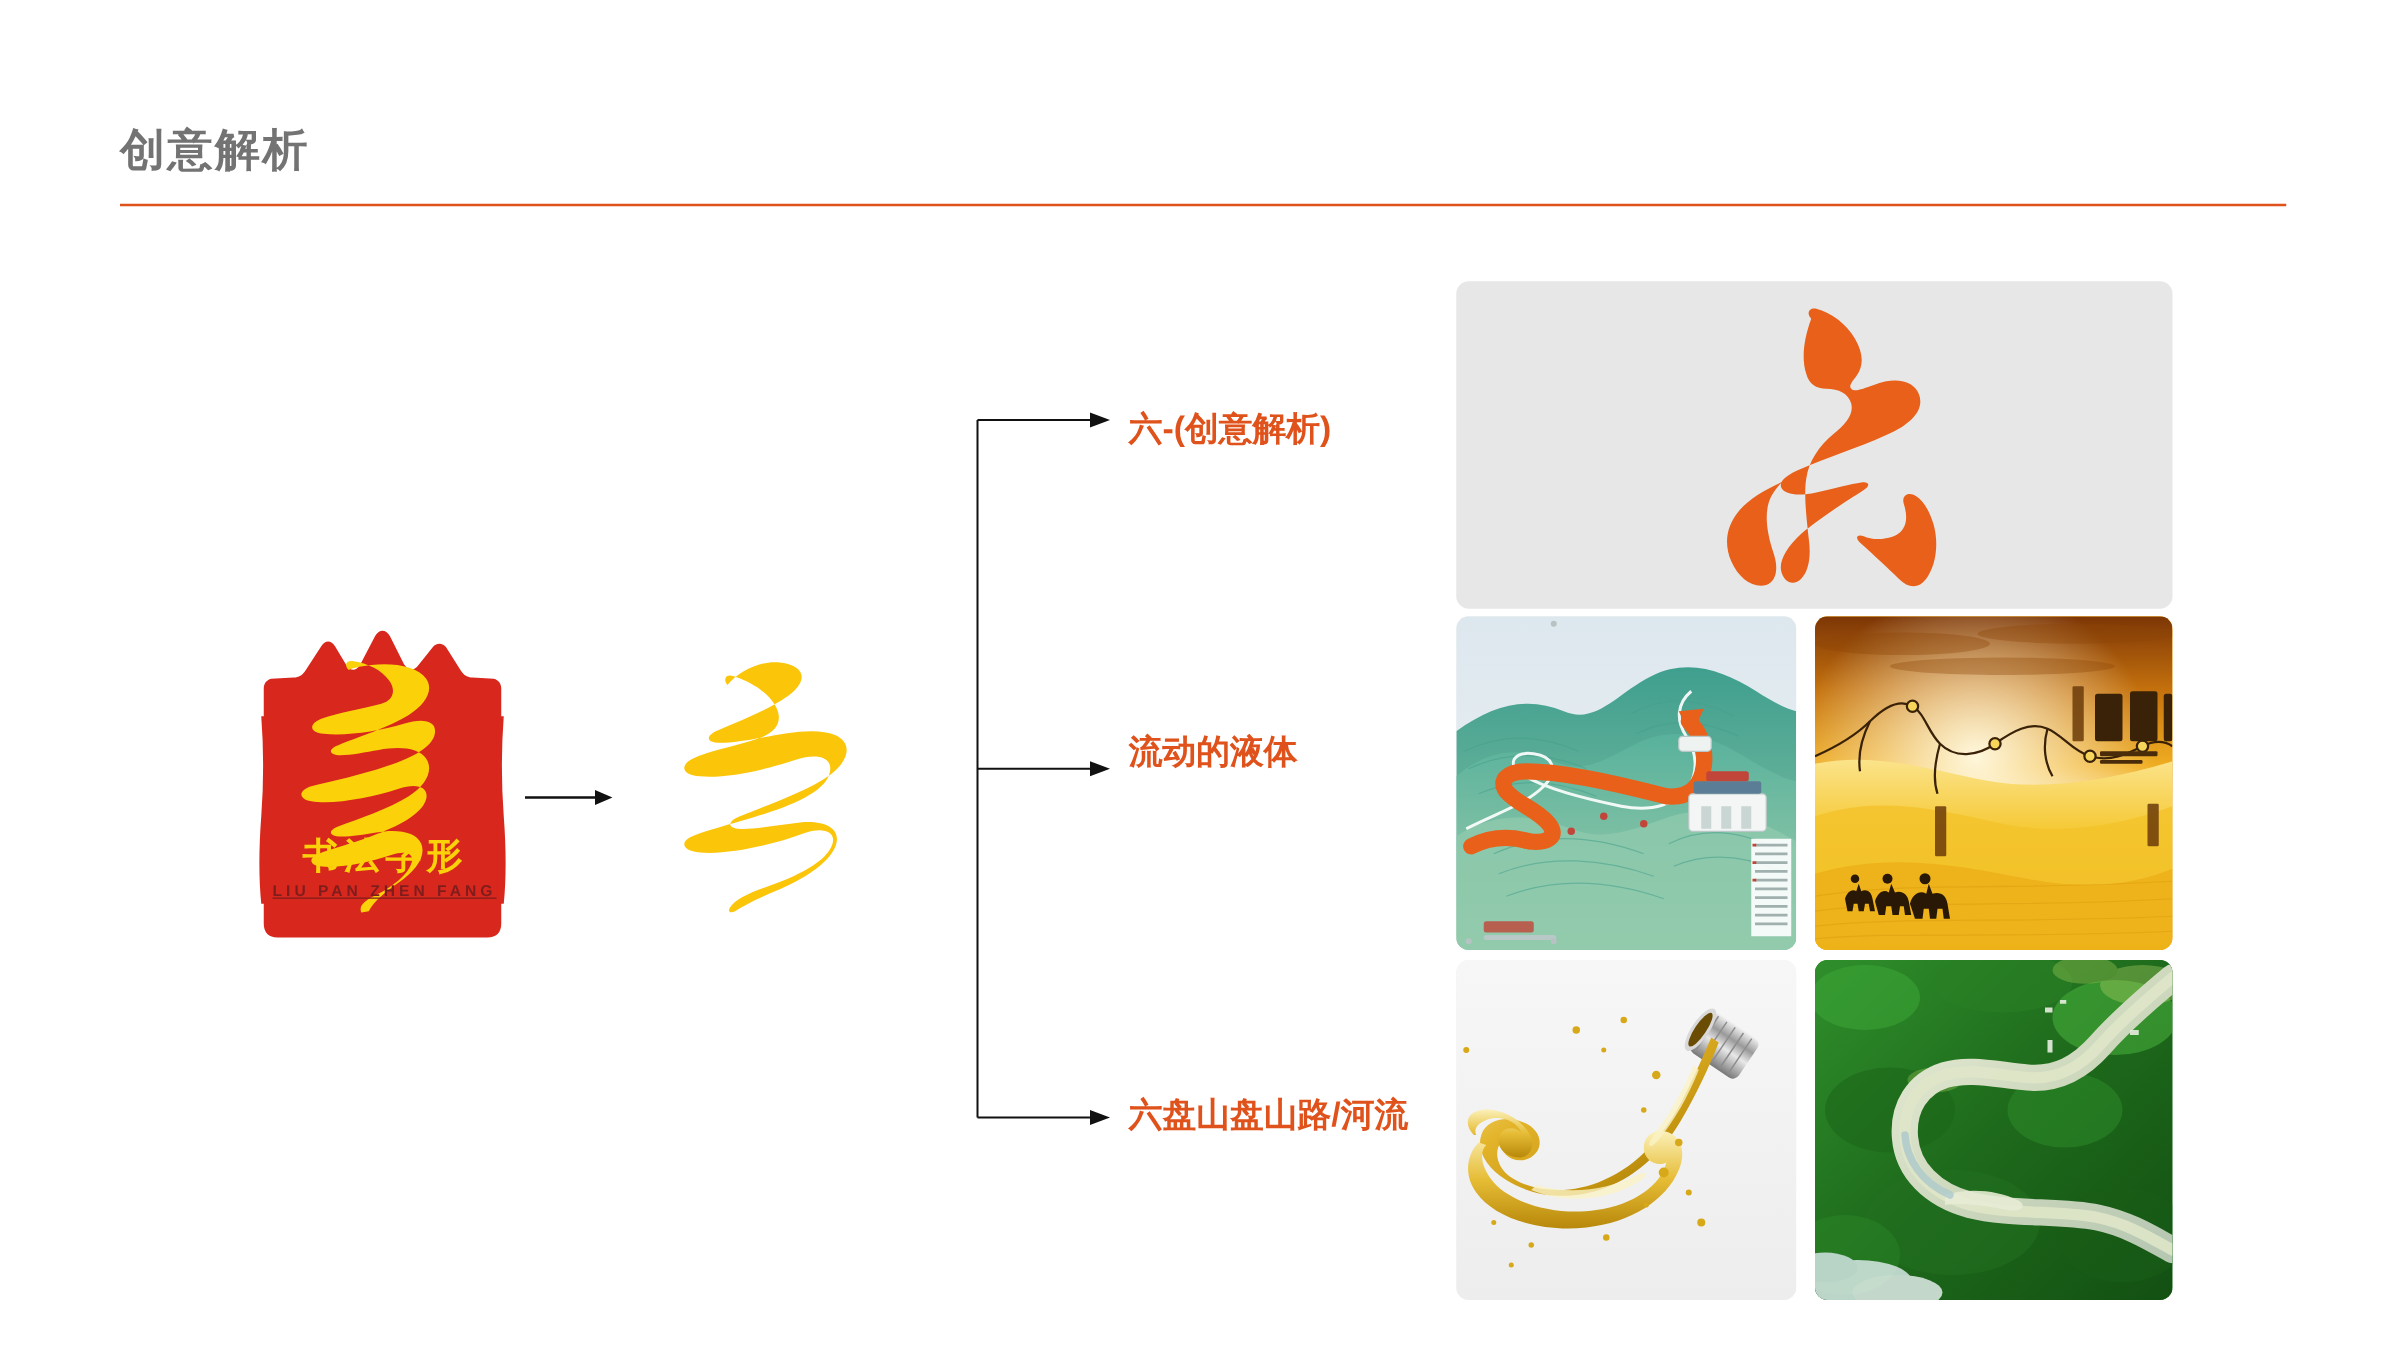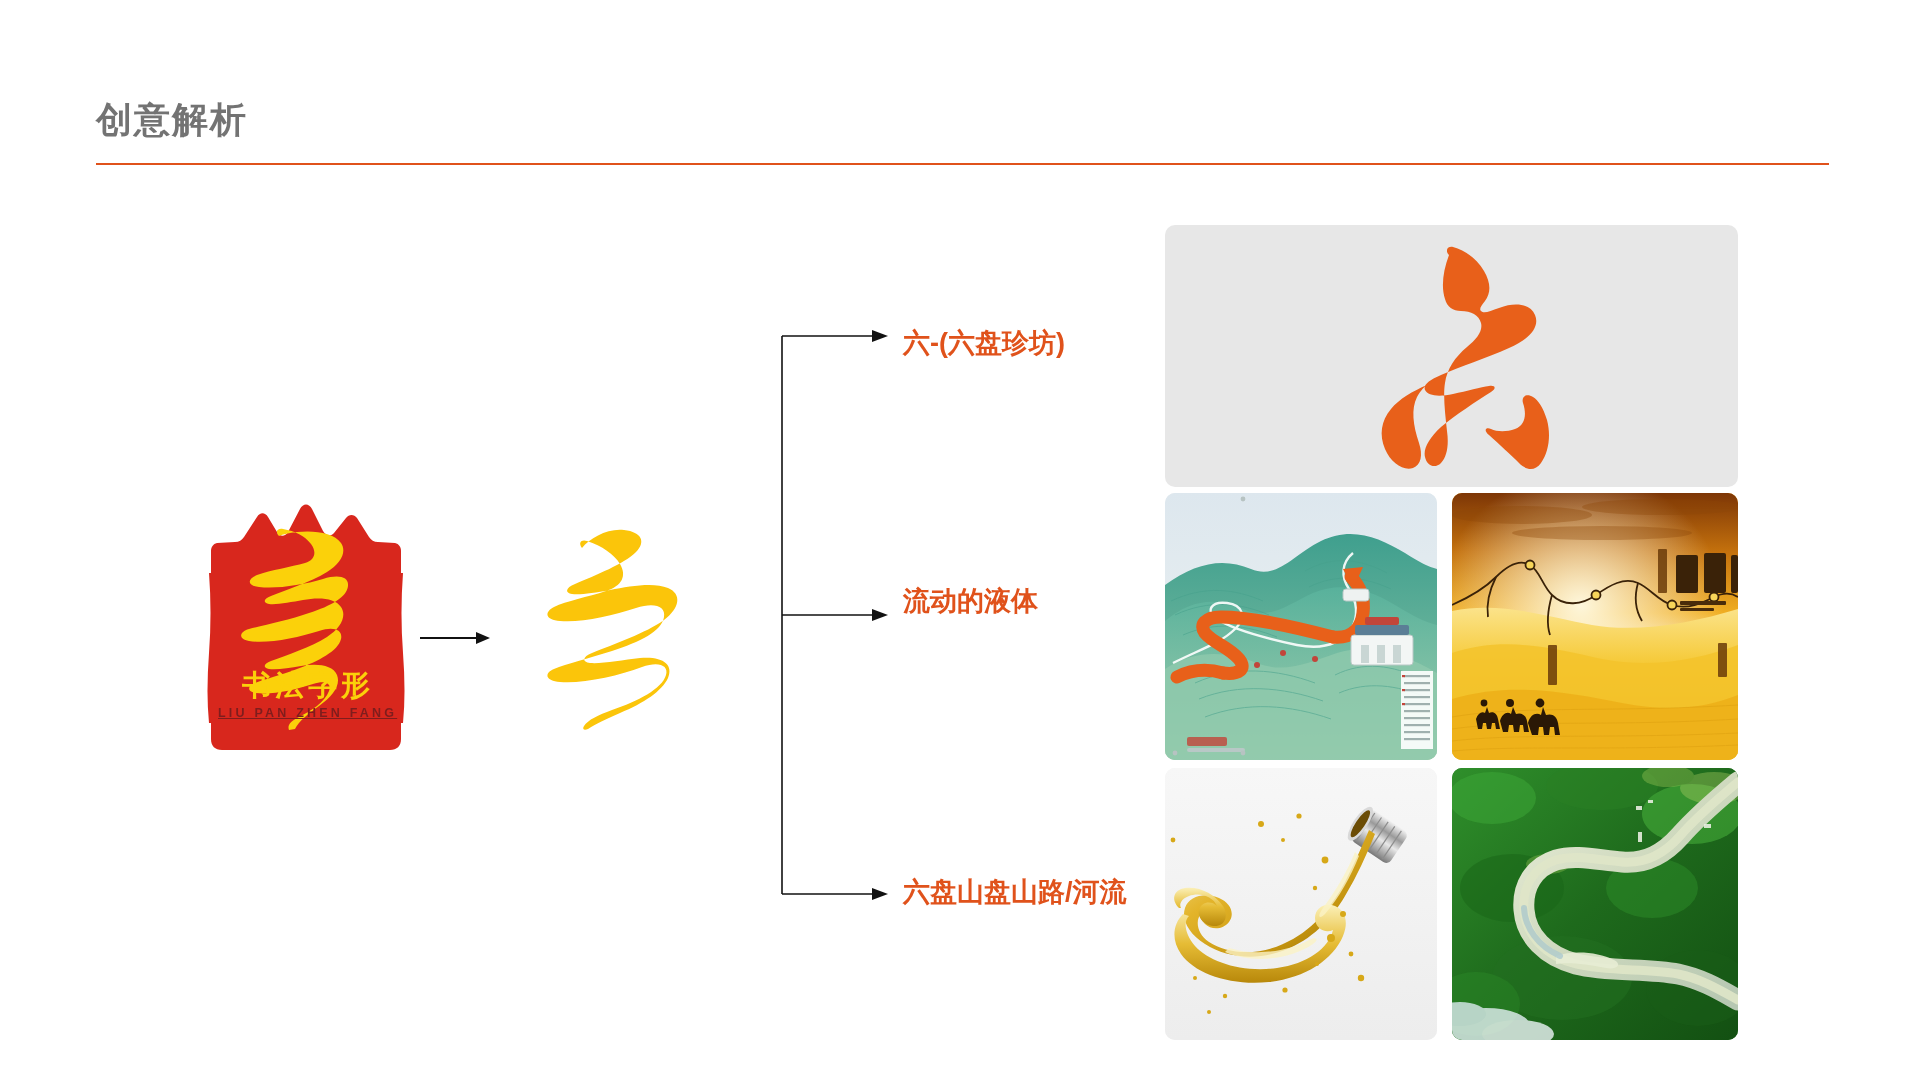--- a/index.html
+++ b/index.html
@@ -292,21 +292,21 @@
   <line x1="2" y1="16" x2="92" y2="16" stroke="#111111" stroke-width="1.6"></line>
   <polygon points="92,10 108,16 92,22" fill="#111111"></polygon>
 
   <line x1="2" y1="295" x2="92" y2="295" stroke="#111111" stroke-width="1.6"></line>
   <polygon points="92,289 108,295 92,301" fill="#111111"></polygon>
 
   <line x1="2" y1="574" x2="92" y2="574" stroke="#111111" stroke-width="1.6"></line>
   <polygon points="92,568 108,574 92,580" fill="#111111"></polygon>
 </svg>
 
-<div class="branch-label" id="label-calligraphy">六-(六盘珍坊)</div>
+<div class="branch-label" id="label-calligraphy">六-(创意解析)</div>
 
 <div class="branch-label" id="label-road-block">
   <div>流动的液体</div>
 </div>
 
 <div class="branch-label" id="label-liquid">六盘山盘山路/河流</div>
 
 <div class="media-card" id="card-calligraphy">
   <svg id="calligraphy-glyph" viewBox="0 0 240 242">
     <g fill="#e8601a">

